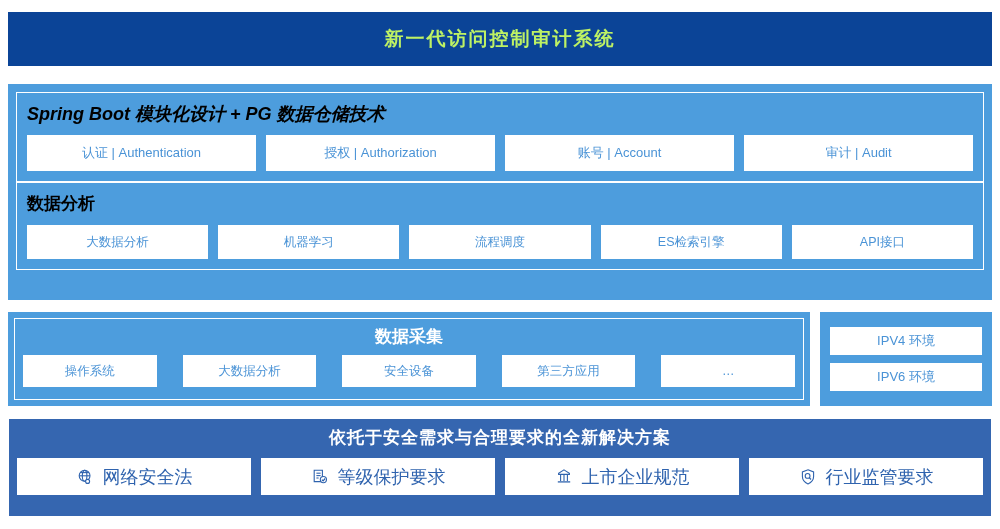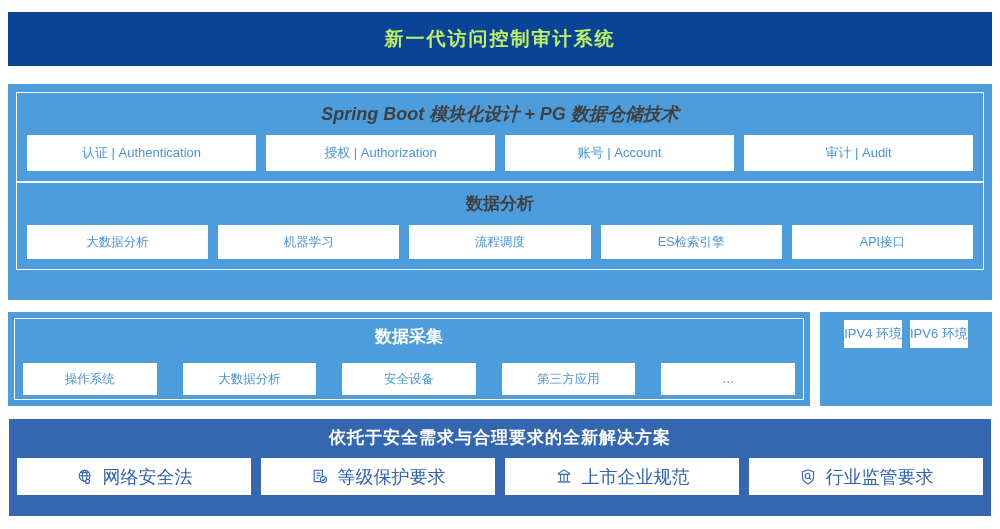--- a/index.html
+++ b/index.html
@@ -53,22 +53,21 @@
     padding: 8px;
   }
   .subpanel {
     border: 1px solid #ffffff;
     box-sizing: border-box;
     padding: 8px 10px 10px 10px;
   }
   .subpanel + .subpanel {
   }
   .subpanel-title {
-    text-align: center;
-    color: #404040;
+    color: #000000;
     font-size: 17px;
     font-weight: bold;
     line-height: 26px;
     margin-bottom: 8px;
   }
   .subpanel-title.italic {
     font-style: italic;
     font-size: 18px;
   }
   .chip-row {
@@ -113,36 +112,37 @@
     box-sizing: border-box;
     height: 100%;
     padding: 5px 8px 8px 8px;
   }
   .collect-title {
     text-align: center;
     color: #ffffff;
     font-size: 17px;
     font-weight: bold;
     line-height: 25px;
-    margin-bottom: 14px;
+    margin-bottom: 6px;
   }
   .collect-chips {
     display: flex;
     gap: 26px;
   }
   .collect-chips .chip {
     height: 32px;
     font-size: 12.5px;
   }
   .ipv-panel {
     flex: 1 1 auto;
     background: #4d9ddd;
     box-sizing: border-box;
     padding: 8px 10px;
     display: flex;
+    flex-direction: column;
     justify-content: center;
     gap: 8px;
   }
   .ipv-chip {
     background: #ffffff;
     height: 28px;
     display: flex;
     align-items: center;
     justify-content: center;
     color: #4a93d6;

